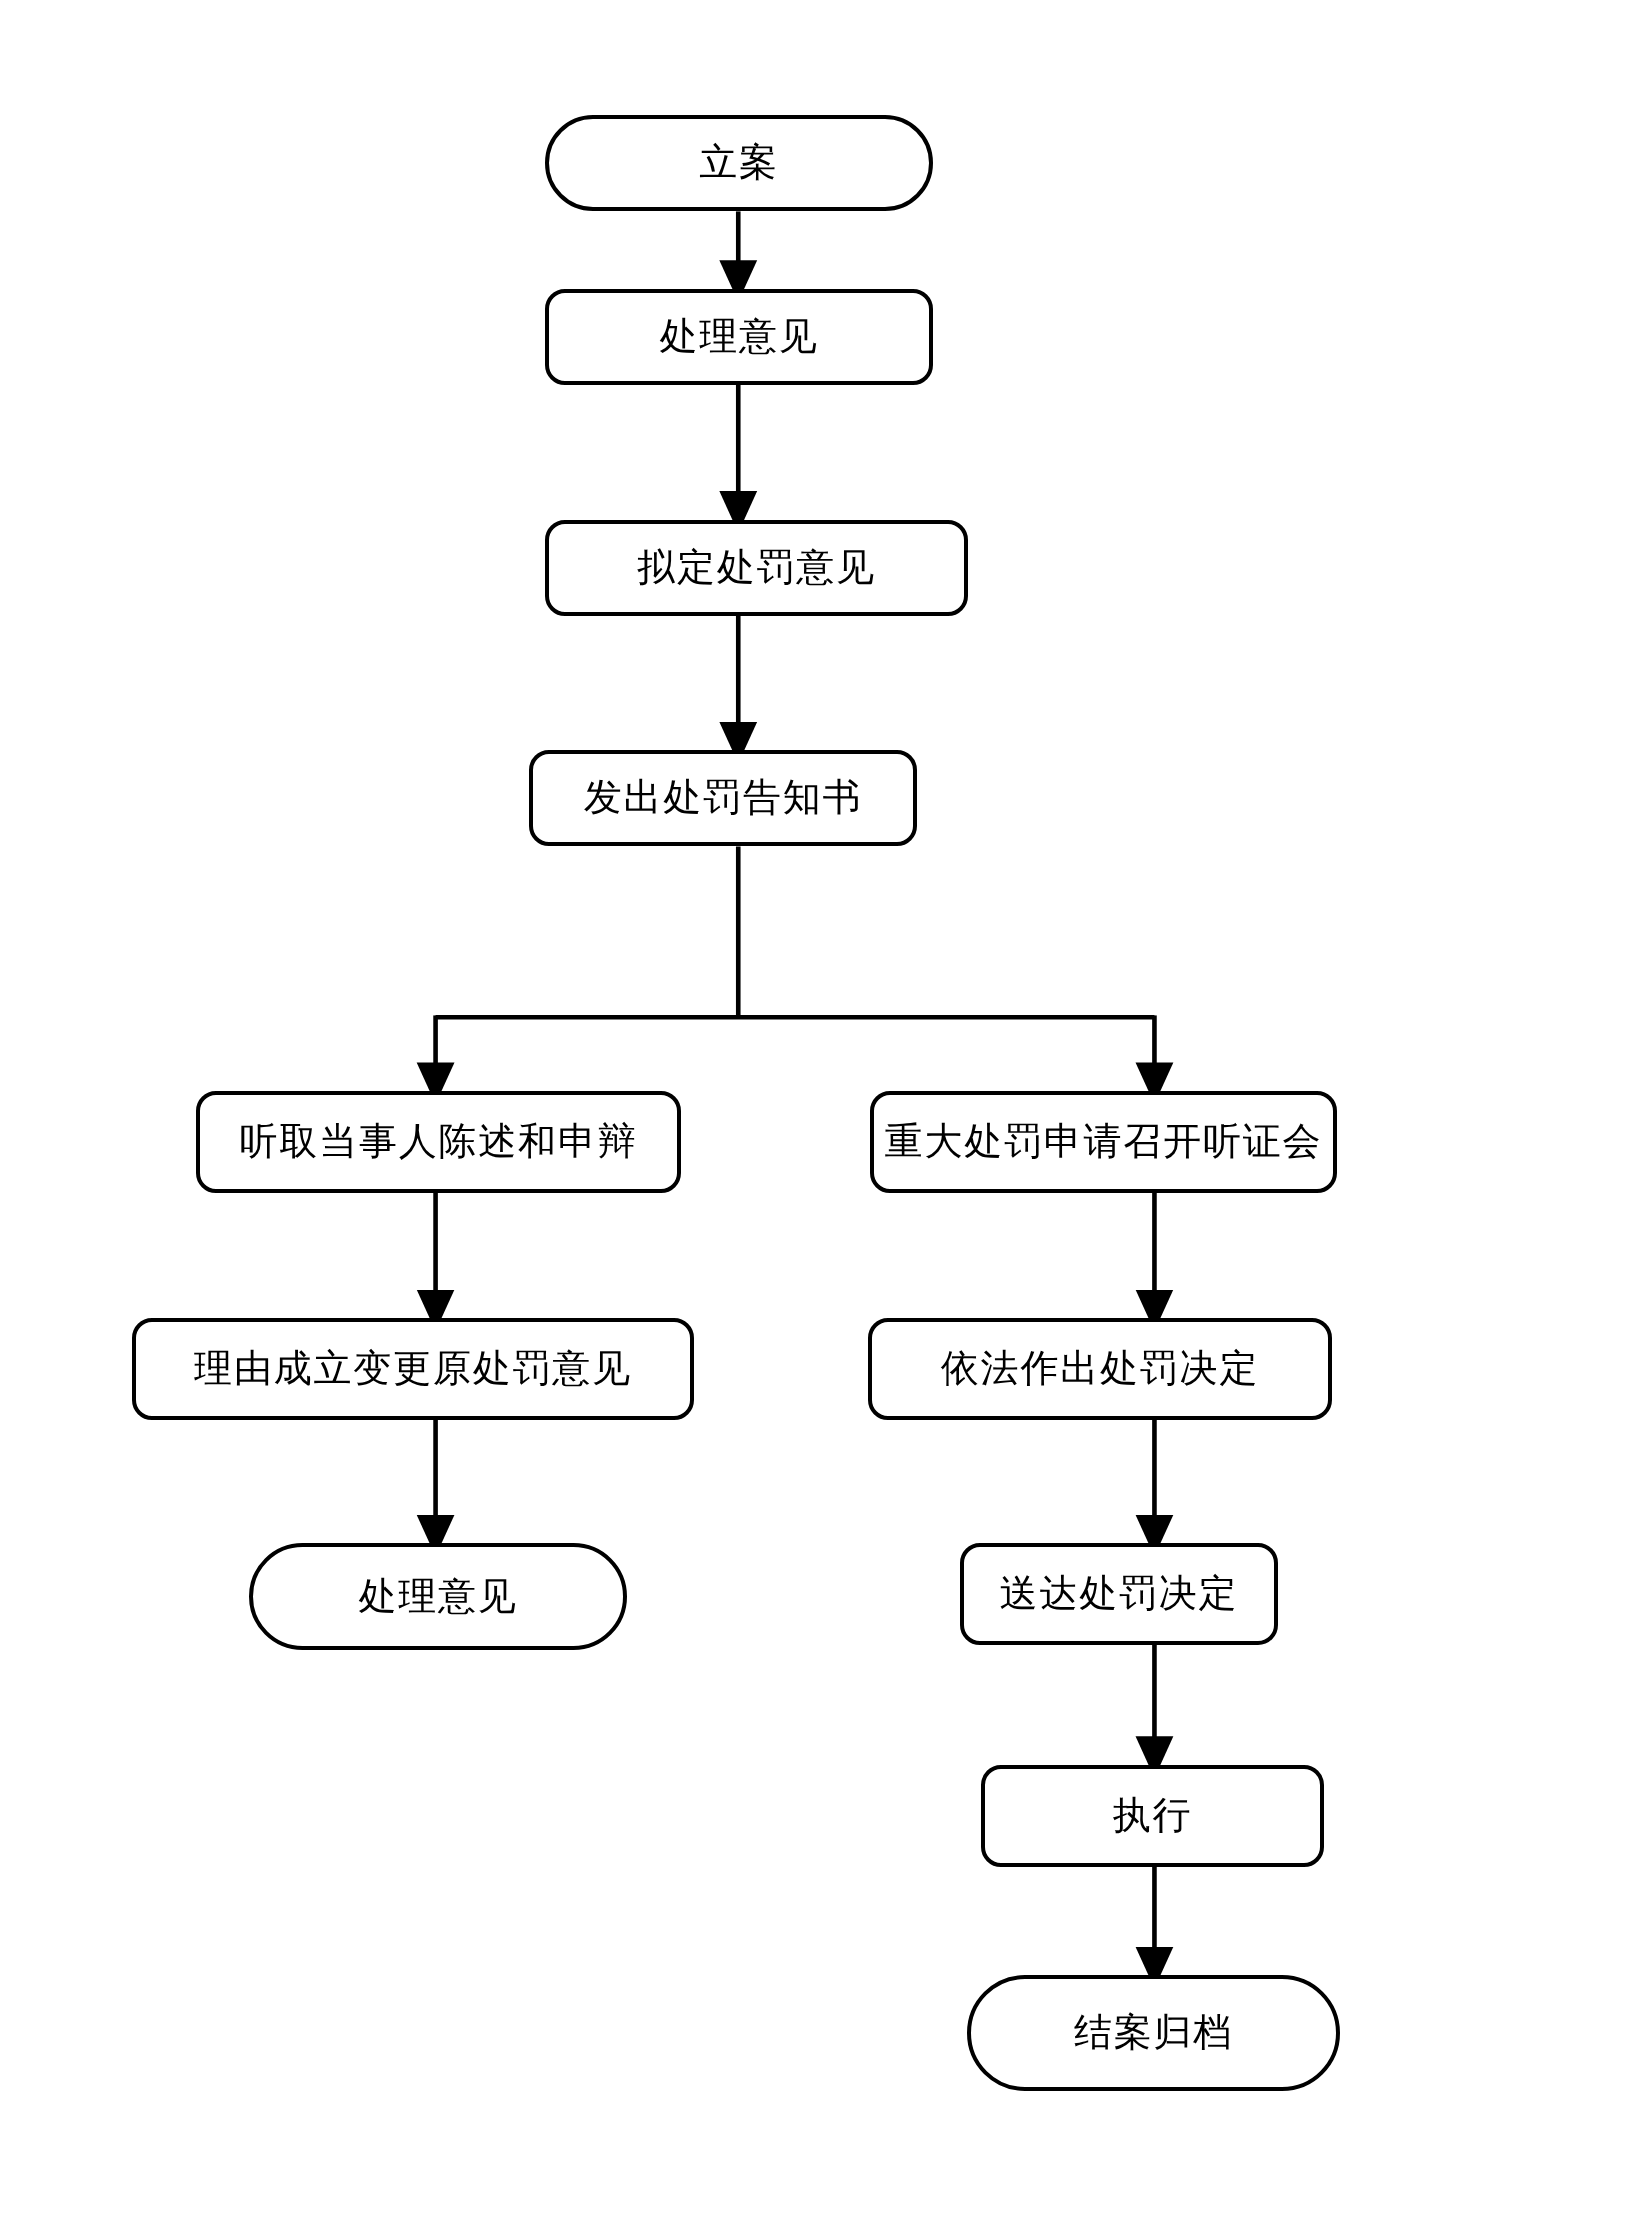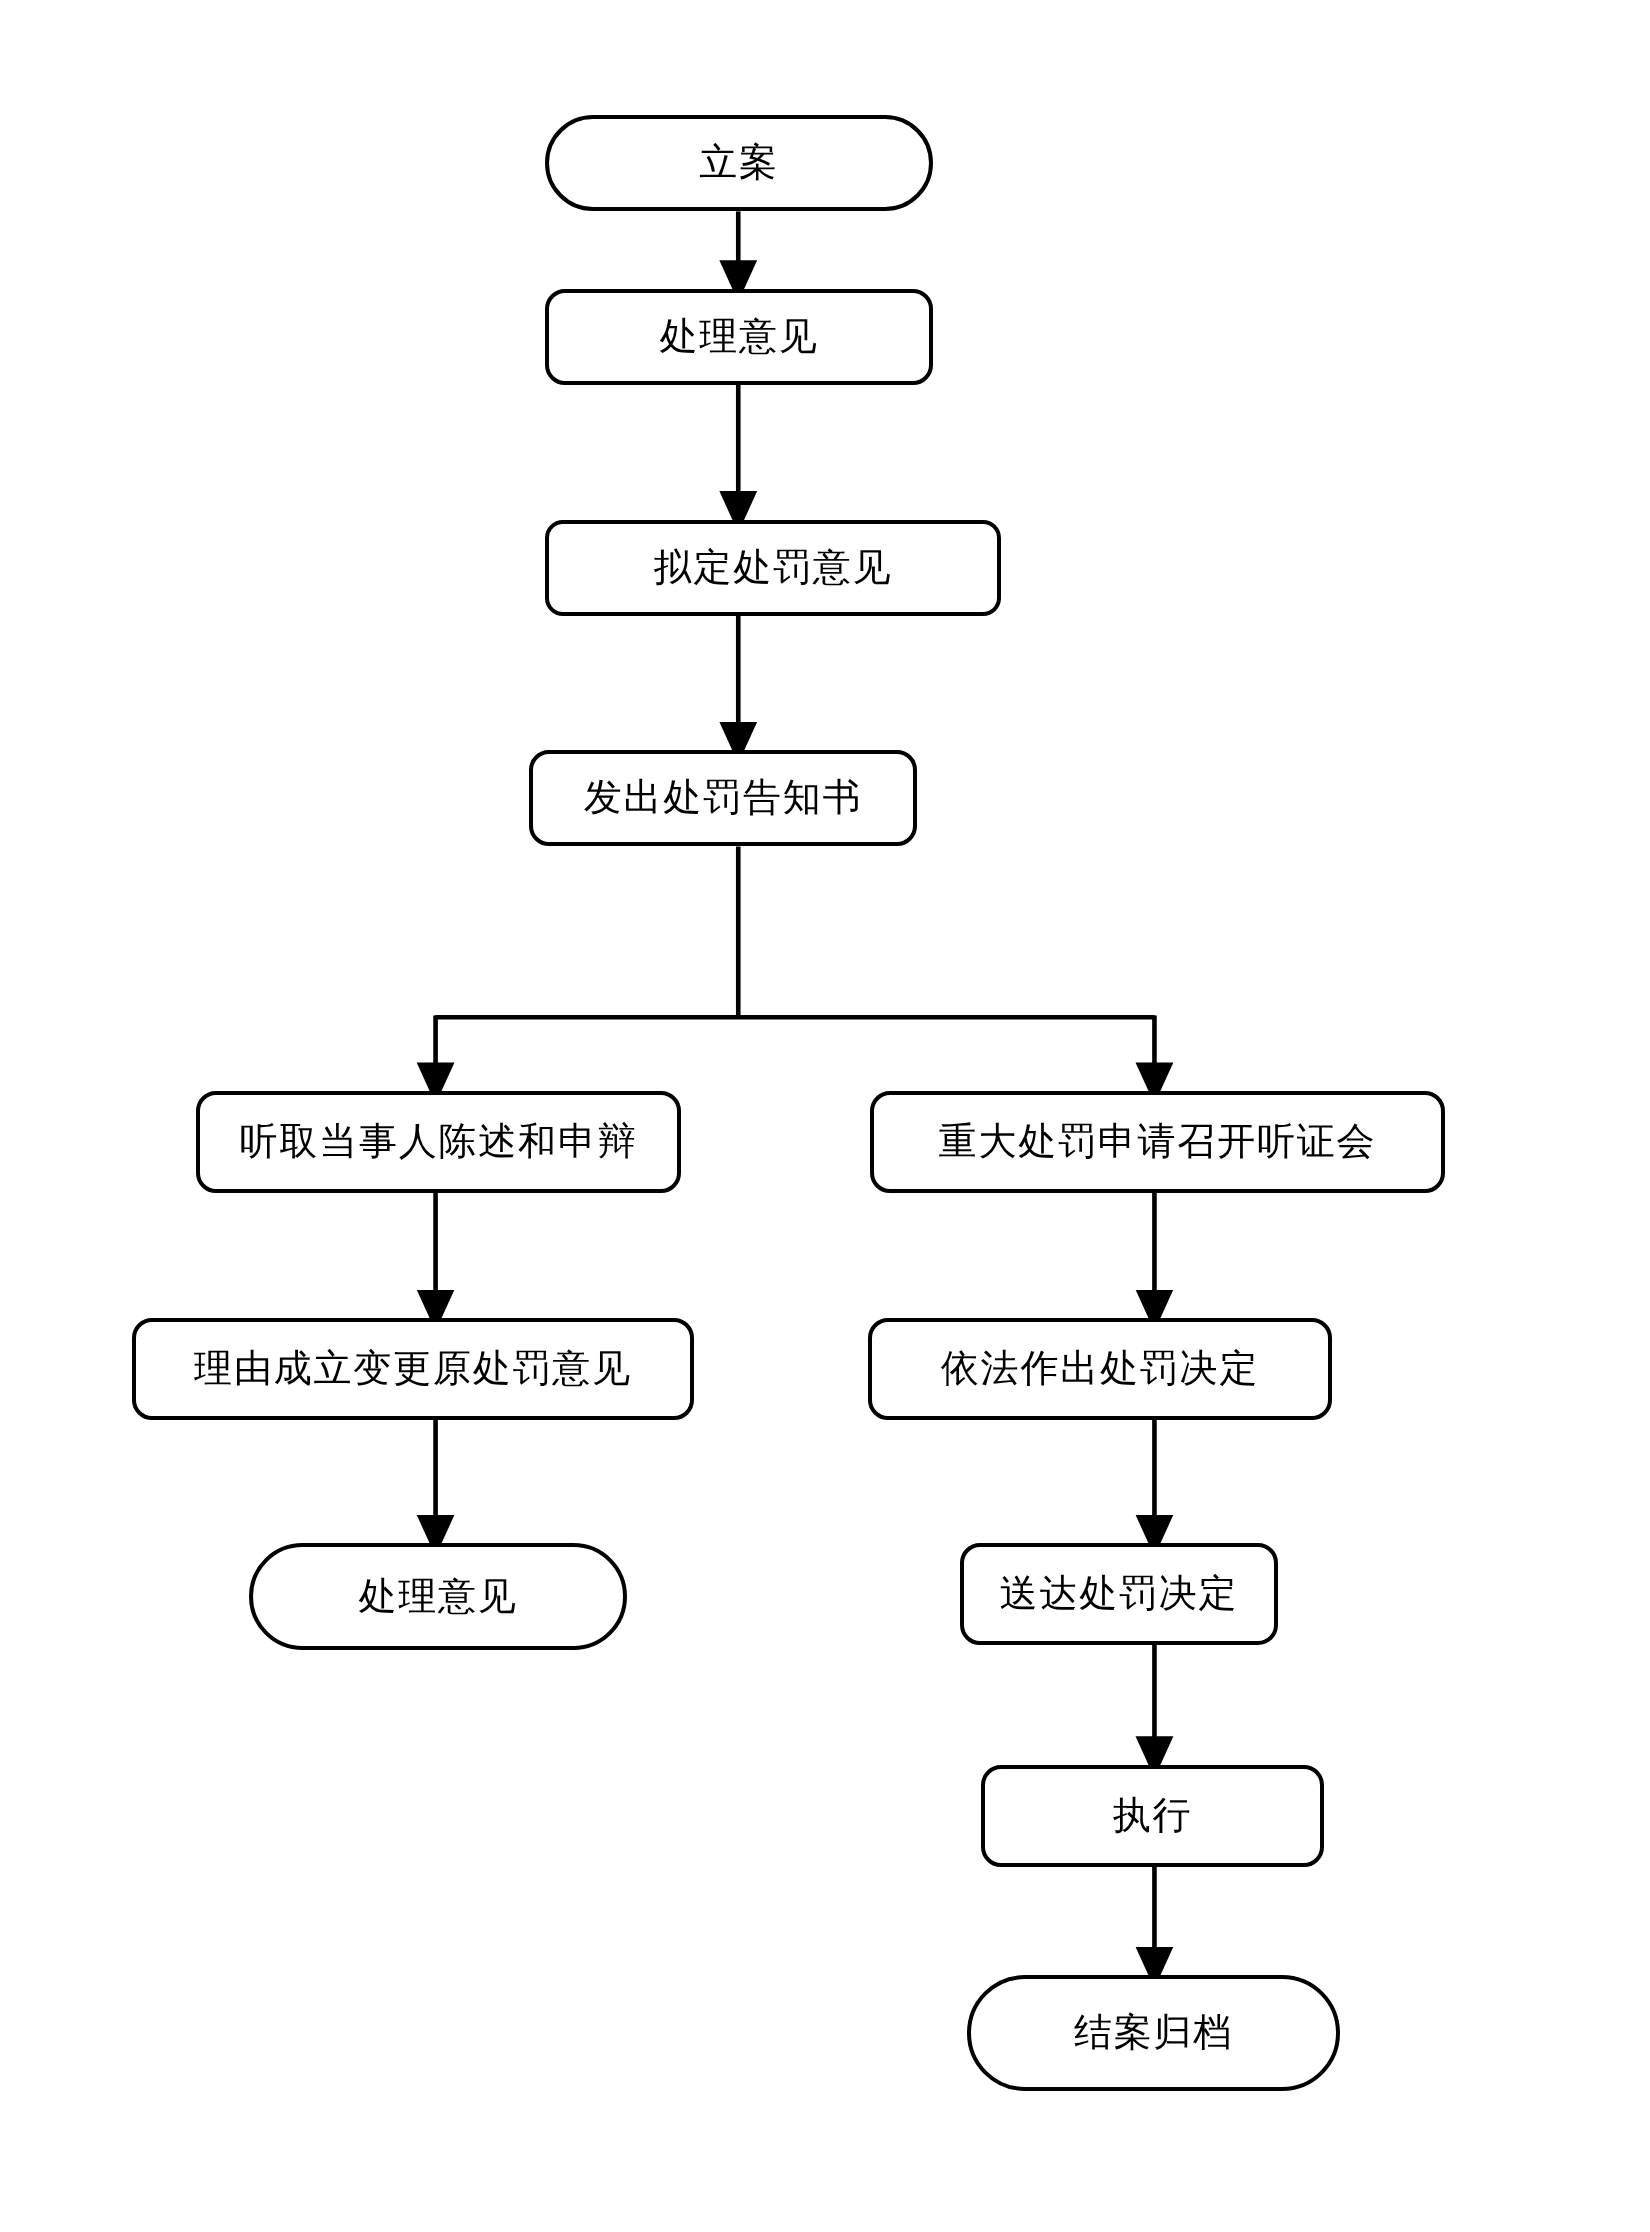--- a/index.html
+++ b/index.html
@@ -87,30 +87,30 @@
 
     <line x1="1251" y1="2022" x2="1251" y2="2131" stroke="#000000" stroke-width="5" marker-end="url(#arrowhead)"></line>
   </svg>
 
   <div class="node terminal" style="left: 545px; top: 115px; width: 388px; height: 96px;">
     <span class="node-label">立案</span>
   </div>
   <div class="node process" style="left: 545px; top: 289px; width: 388px; height: 96px;">
     <span class="node-label">处理意见</span>
   </div>
-  <div class="node process" style="left: 545px; top: 520px; width: 456px; height: 96px; border-radius: 18px;">
+  <div class="node process" style="left: 545px; top: 520px; width: 423px; height: 96px;">
     <span class="node-label">拟定处罚意见</span>
   </div>
   <div class="node process" style="left: 529px; top: 750px; width: 388px; height: 96px;">
     <span class="node-label">发出处罚告知书</span>
   </div>
   <div class="node process" style="left: 196px; top: 1091px; width: 485px; height: 102px;">
     <span class="node-label">听取当事人陈述和申辩</span>
   </div>
-  <div class="node process" style="left: 870px; top: 1091px; width: 575px; height: 102px;">
+  <div class="node process" style="left: 870px; top: 1091px; width: 467px; height: 102px;">
     <span class="node-label">重大处罚申请召开听证会</span>
   </div>
   <div class="node process" style="left: 132px; top: 1318px; width: 562px; height: 102px;">
     <span class="node-label">理由成立变更原处罚意见</span>
   </div>
   <div class="node process" style="left: 868px; top: 1318px; width: 464px; height: 102px;">
     <span class="node-label">依法作出处罚决定</span>
   </div>
   <div class="node terminal" style="left: 249px; top: 1543px; width: 378px; height: 107px;">
     <span class="node-label">处理意见</span>

